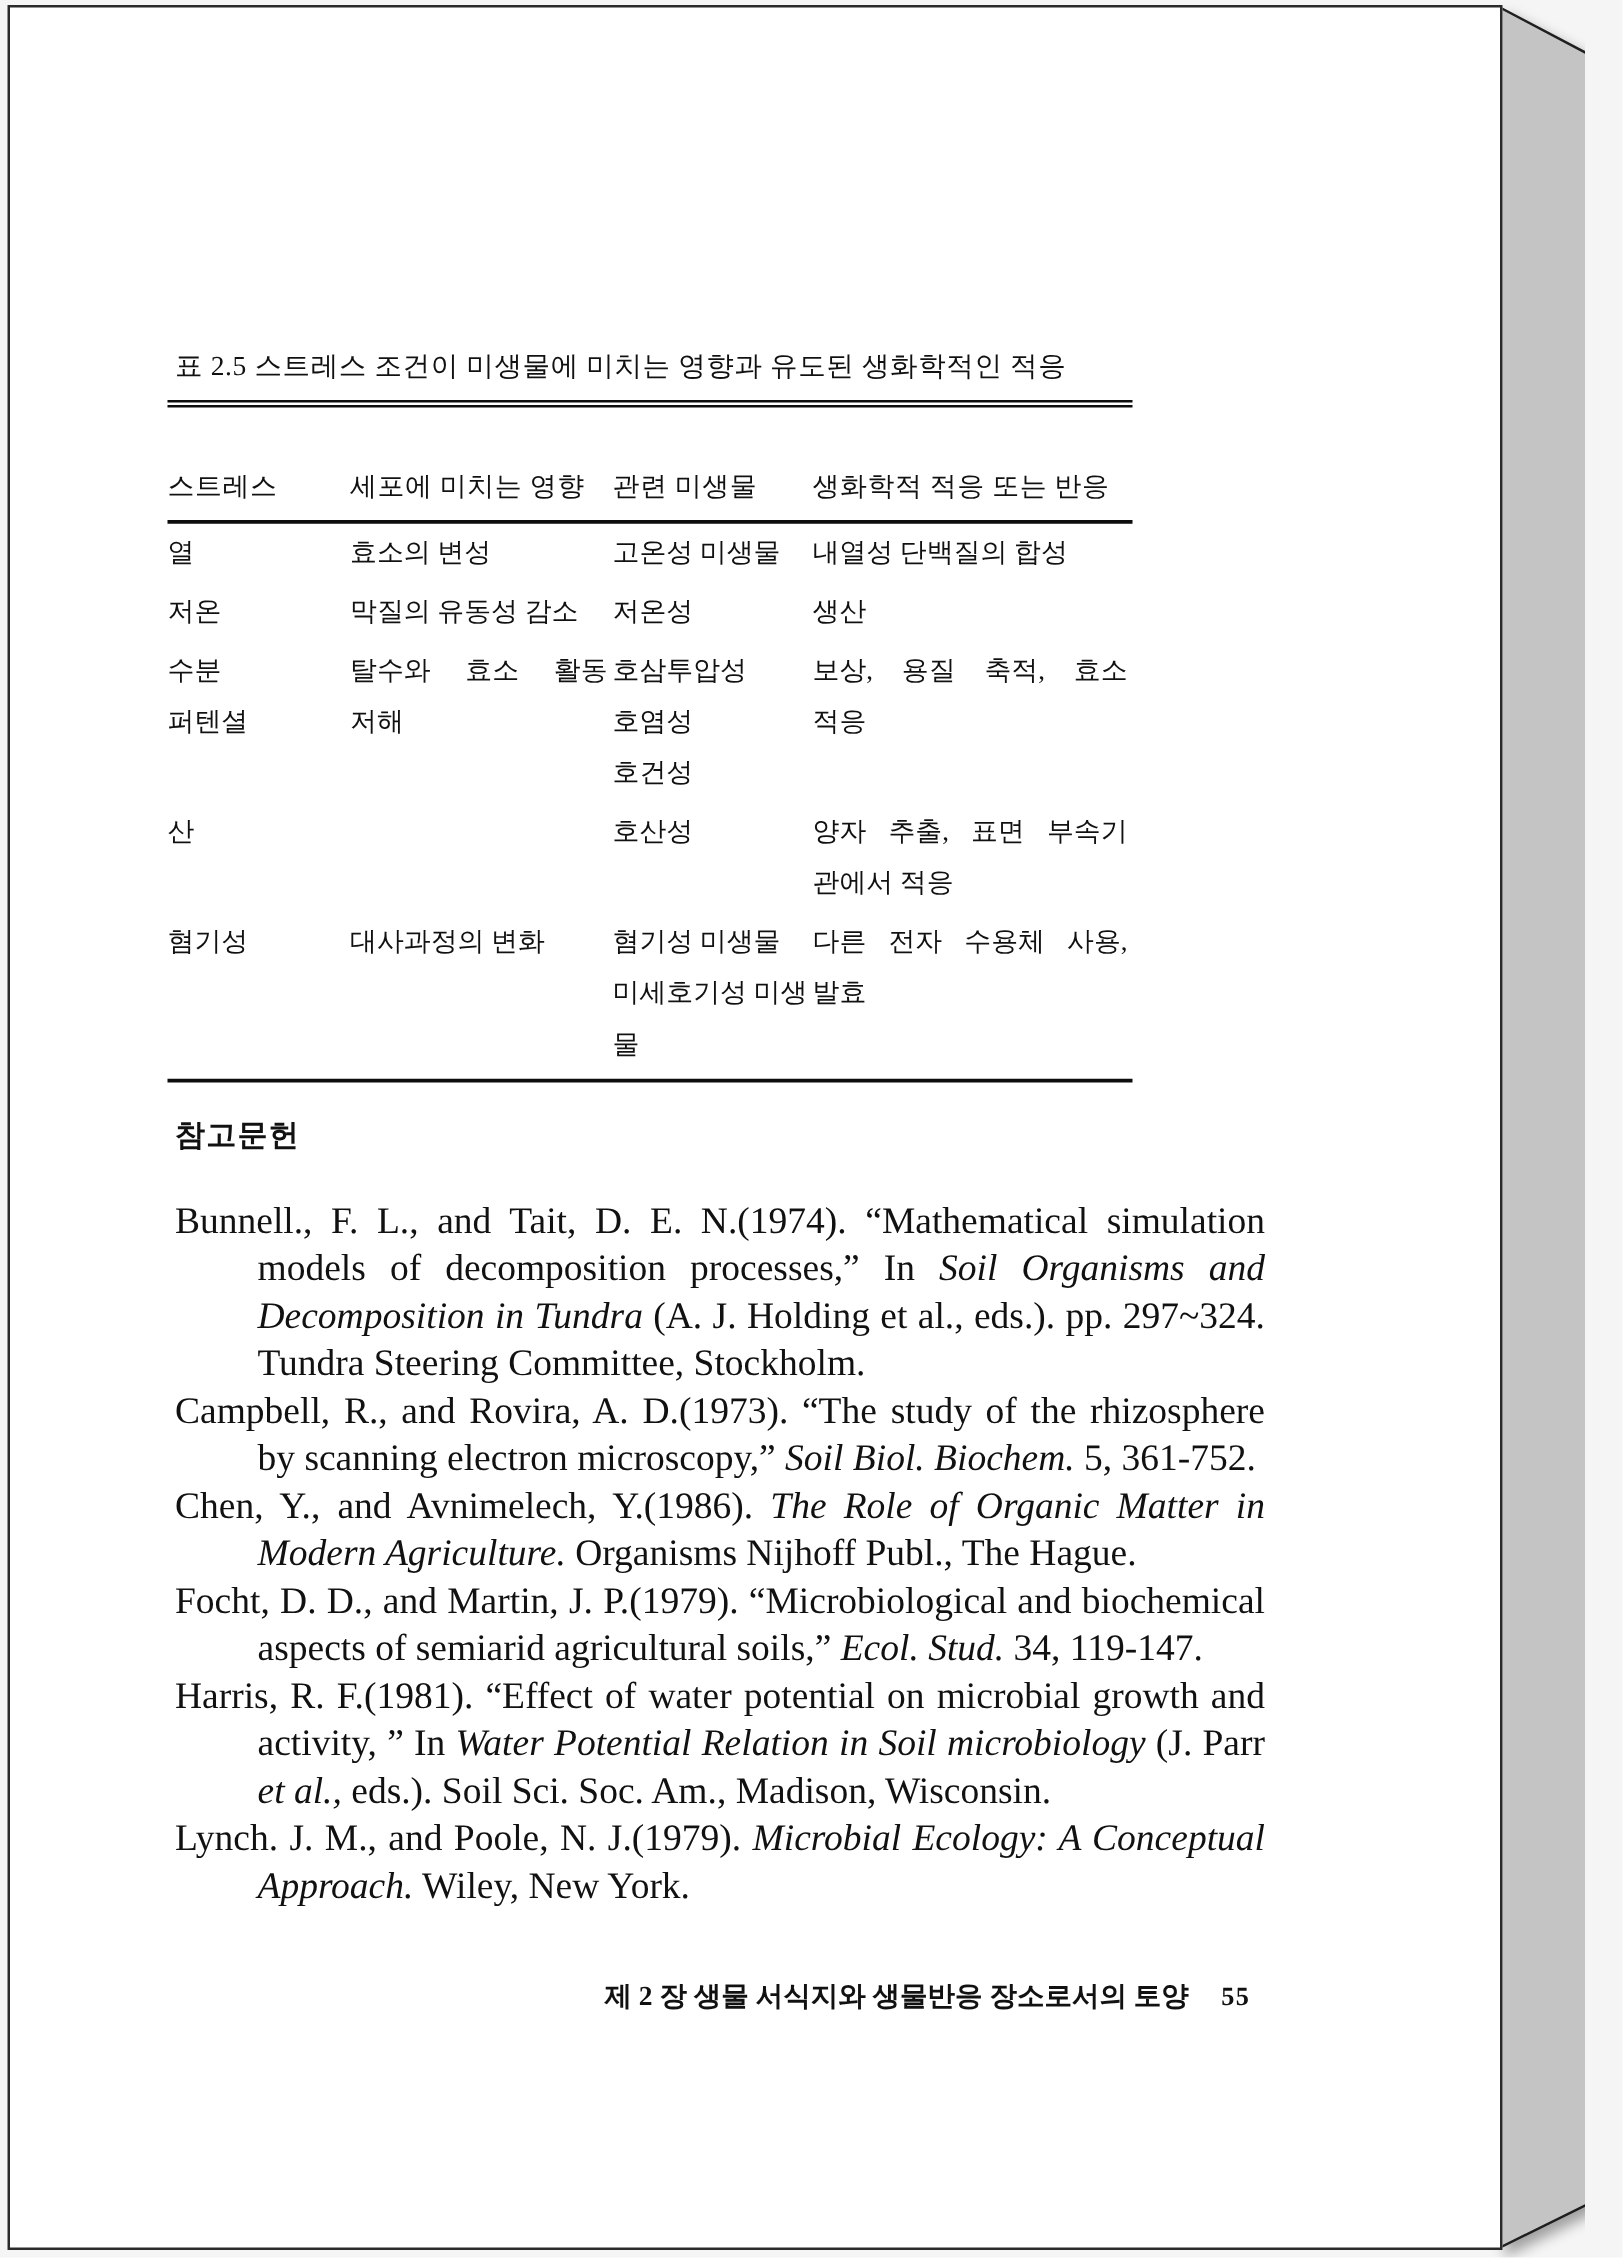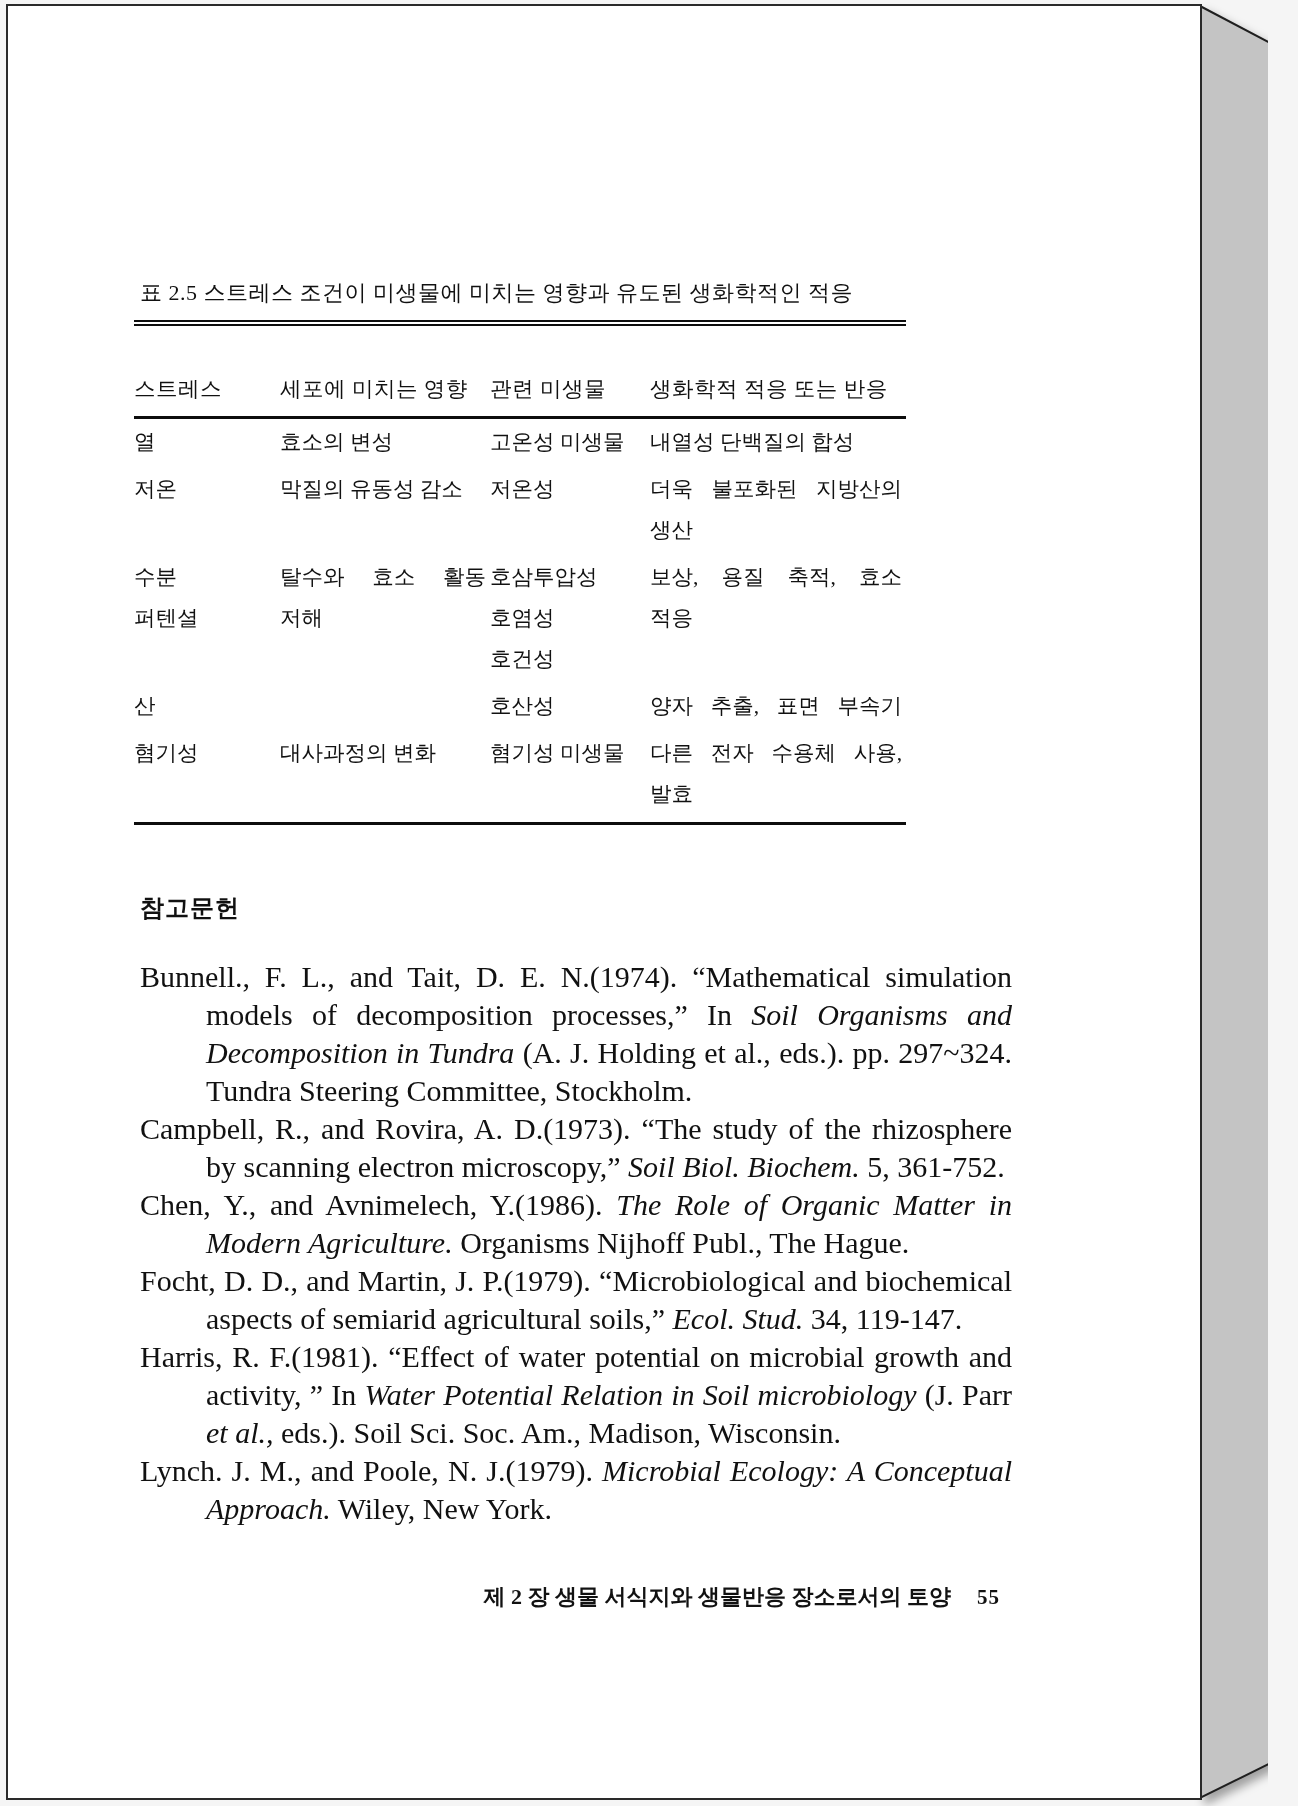--- a/index.html
+++ b/index.html
@@ -100,21 +100,20 @@
             <div class="td">
               <div class="line">저온</div>
             </div>
             <div class="td">
               <div class="line">막질의 유동성 감소</div>
             </div>
             <div class="td">
               <div class="line">저온성</div>
             </div>
             <div class="td">
-              <div class="line j">더욱 불포화된 지방산의</div>
               <div class="line">생산</div>
             </div>
           </div>
           <div class="tr">
             <div class="td">
               <div class="line">수분</div>
               <div class="line">퍼텐셜</div>
             </div>
             <div class="td">
               <div class="line j">탈수와 효소 활동</div>
@@ -133,31 +132,33 @@
           <div class="tr">
             <div class="td">
               <div class="line">산</div>
             </div>
             <div class="td"></div>
             <div class="td">
               <div class="line">호산성</div>
             </div>
             <div class="td">
               <div class="line j">양자 추출, 표면 부속기</div>
+              <div class="line">관에서 적응</div>
             </div>
           </div>
           <div class="tr">
             <div class="td">
               <div class="line">혐기성</div>
             </div>
             <div class="td">
               <div class="line">대사과정의 변화</div>
             </div>
             <div class="td">
               <div class="line">혐기성 미생물</div>
+              <div class="line">미세호기성 미생물</div>
             </div>
             <div class="td">
               <div class="line j">다른 전자 수용체 사용,</div>
               <div class="line">발효</div>
             </div>
           </div>
         </div>
     </div>
 
     <div class="refs-heading">참고문헌</div>

